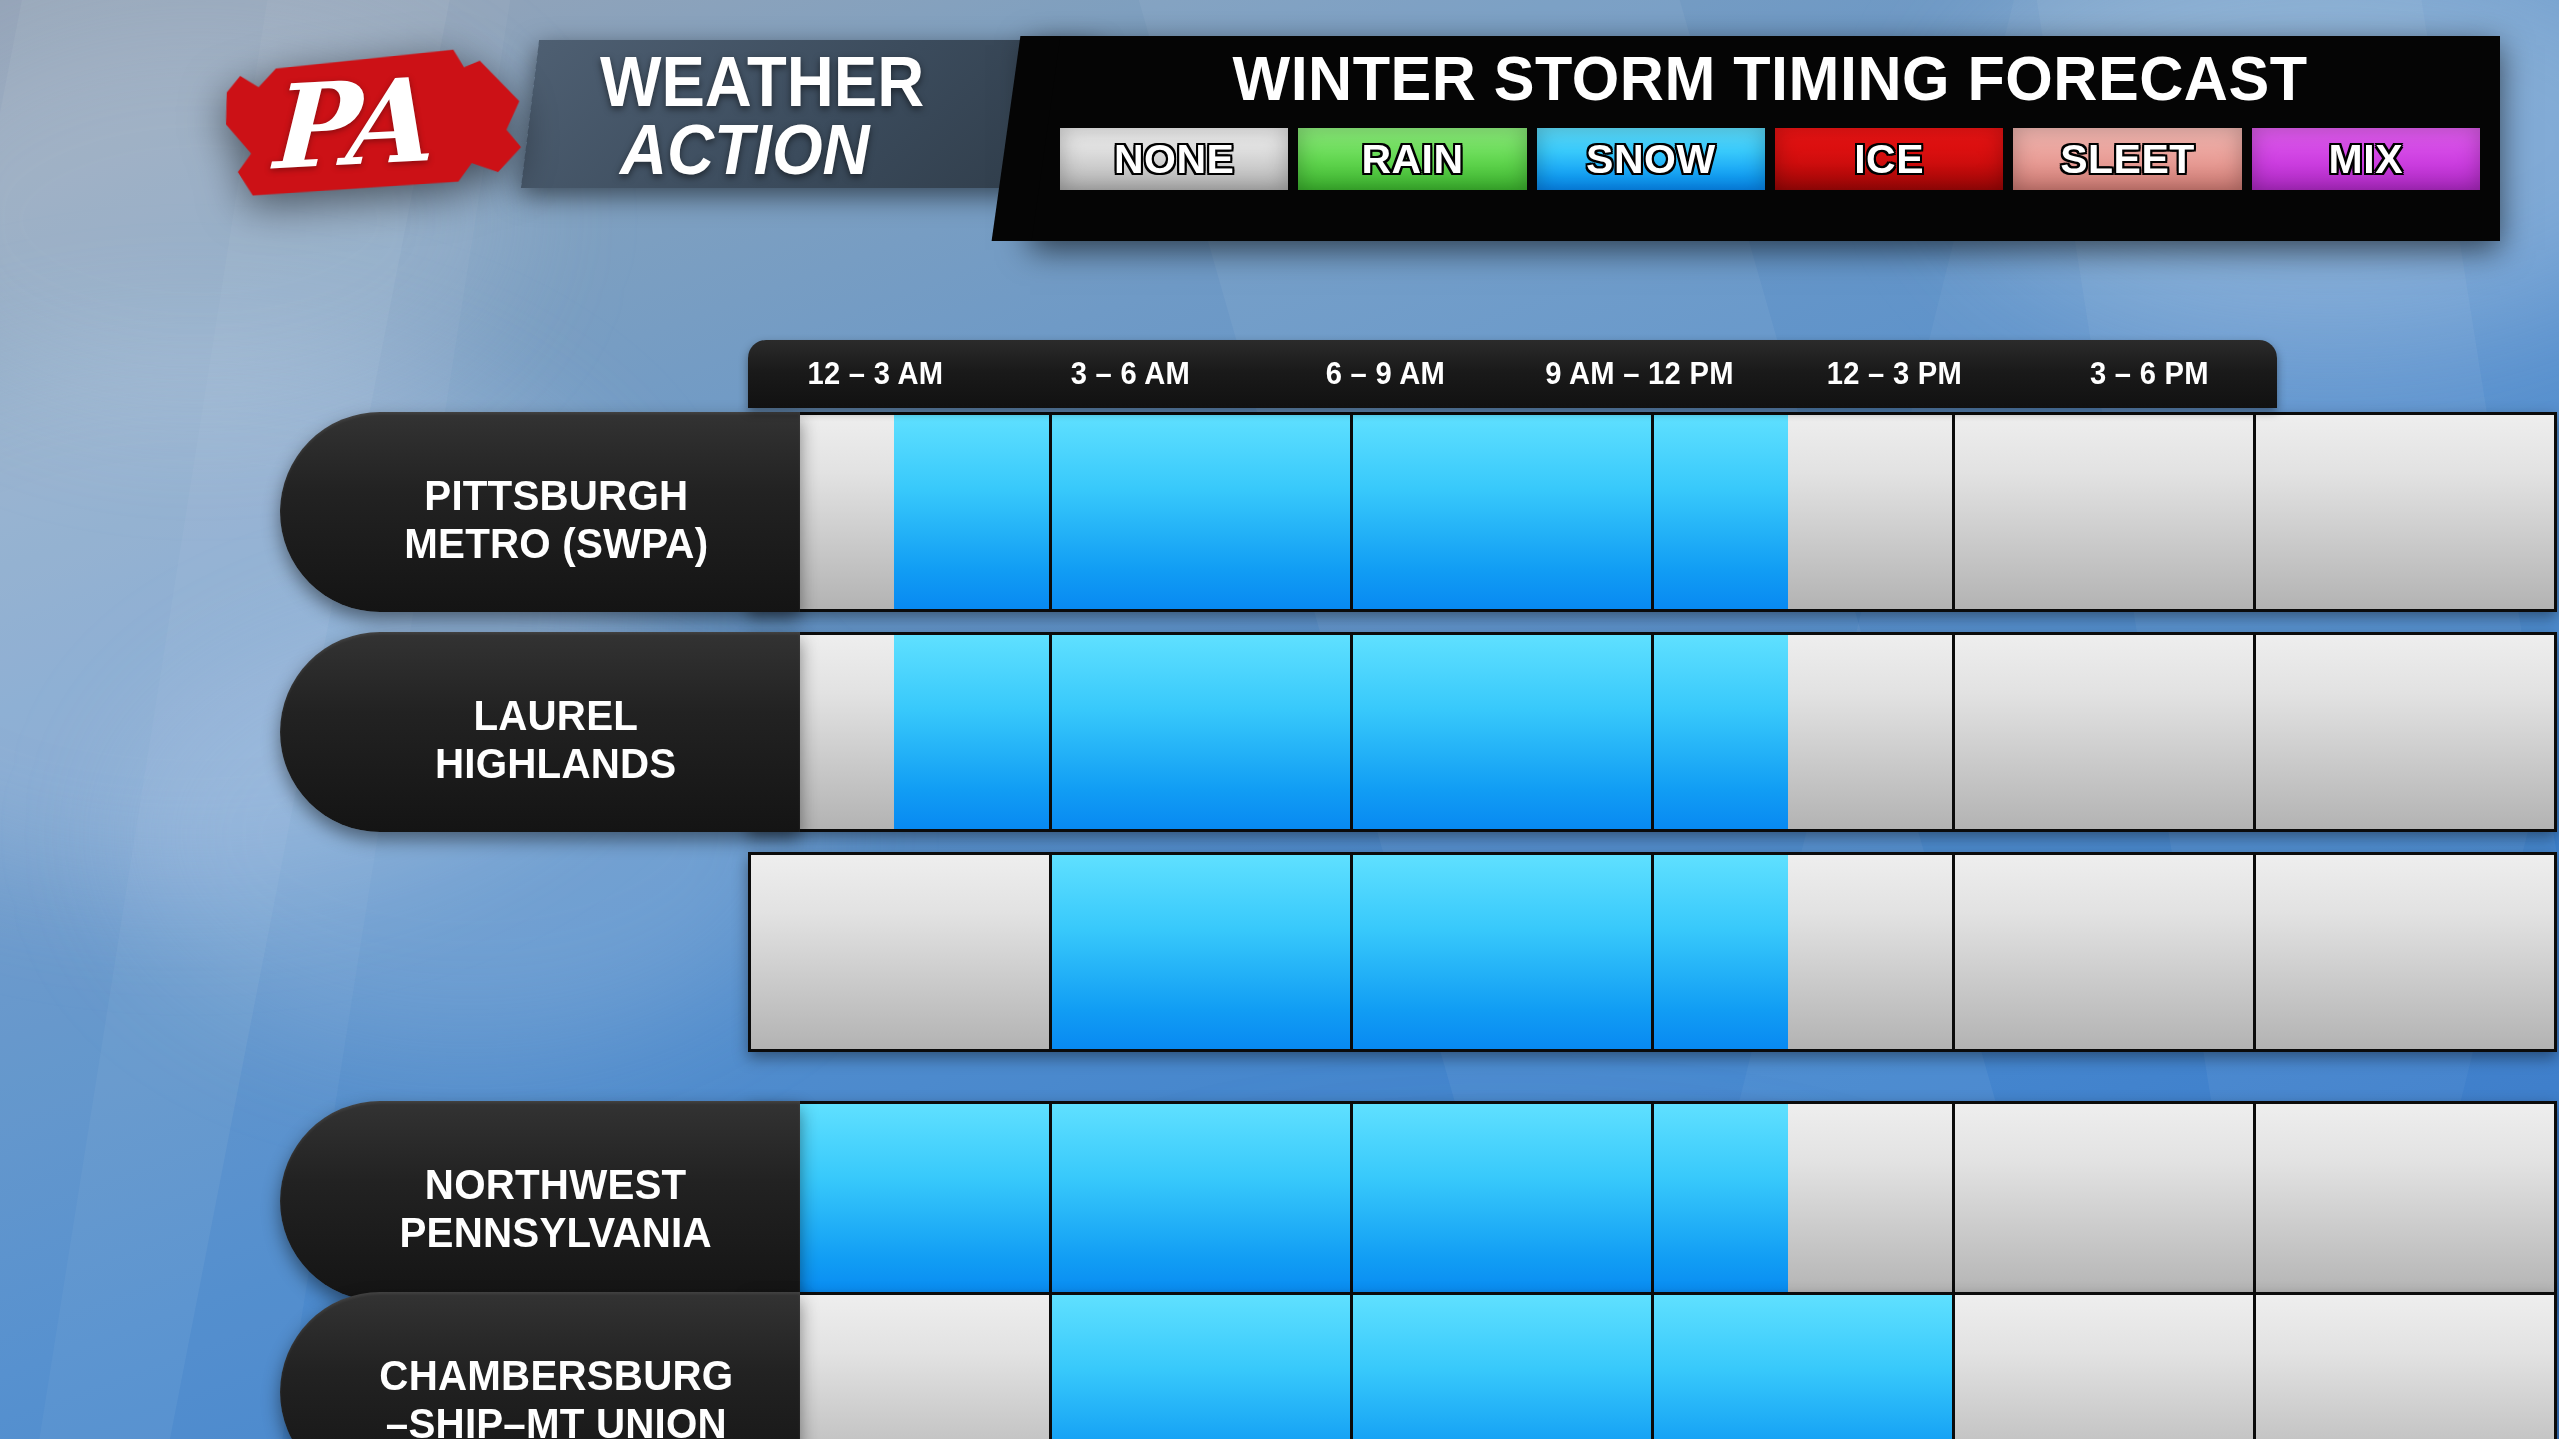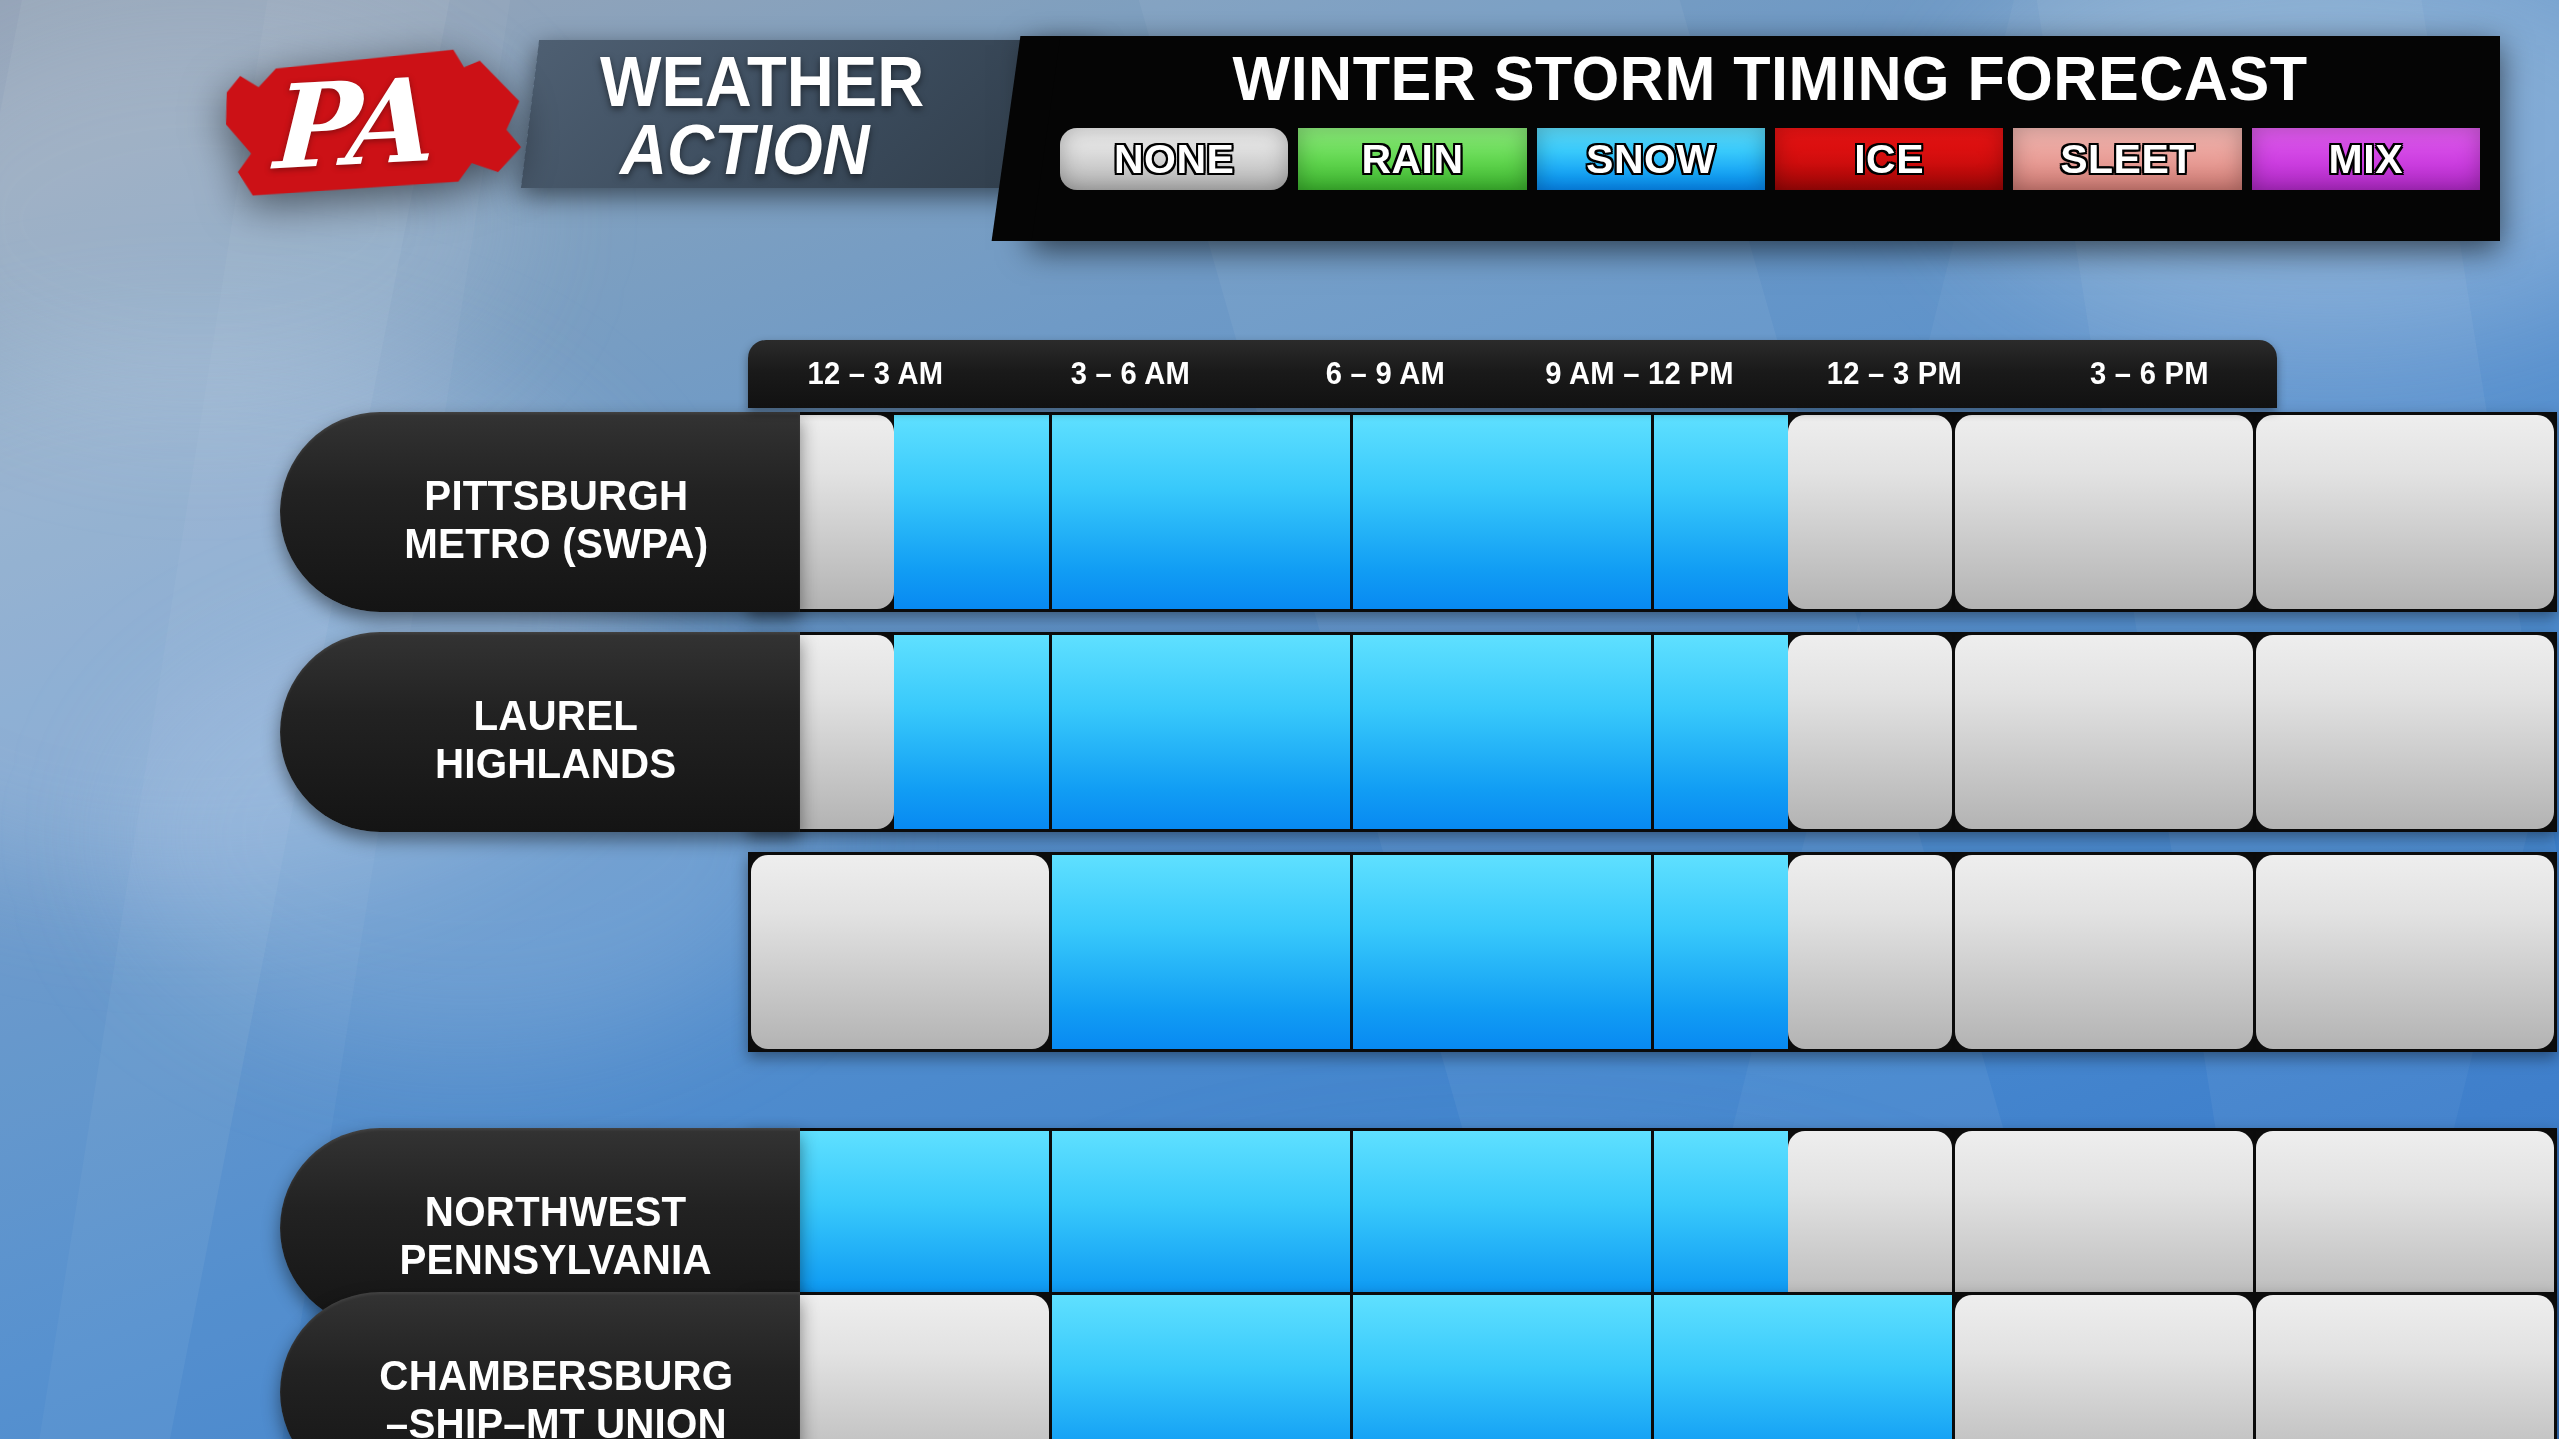--- a/index.html
+++ b/index.html
@@ -273,21 +273,20 @@
     border-right: 3px solid #0b0b0b;
     overflow: hidden;
   }
   .cell:last-child { border-right: none; }
   .cell .seg {
     position: absolute;
     top: 0; bottom: 0;
   }
   .seg.none {
     background: linear-gradient(180deg,#eeeeee 0%, #e2e2e2 30%, #c6c6c6 72%, #b3b3b3 100%);
-    border-radius: 17px;
   }
   .seg.rain {
     background: linear-gradient(180deg,#8ef07d 0%, #5fd44d 55%, #3cb52e 100%);
   }
   .seg.snow {
     background: linear-gradient(180deg,#5fe0ff 0%, #38c9fb 38%, #119df4 80%, #0889f2 100%);
   }
   .seg.ice {
     background: linear-gradient(180deg,#f01414 0%, #cf0d0d 55%, #9e0606 100%);
   }
@@ -431,21 +430,21 @@
             <div class="seg none" style="left: 45%; width: 55%;"></div>
           </div>
           <div class="cell">
             <div class="seg none" style="left: 0%; width: 100%;"></div>
           </div>
           <div class="cell">
             <div class="seg none" style="left: 0%; width: 100%;"></div>
           </div>
         </div>
       </div>
-      <div class="row" style="top: 1128px; width: 2277px;">
+      <div class="row" style="top: 1101px; width: 2277px;">
         <div class="row-grid">
           <div class="cell">
             <div class="seg snow" style="left: 0%; width: 100%;"></div>
           </div>
           <div class="cell">
             <div class="seg snow" style="left: 0%; width: 100%;"></div>
           </div>
           <div class="cell">
             <div class="seg snow" style="left: 0%; width: 100%;"></div>
           </div>

